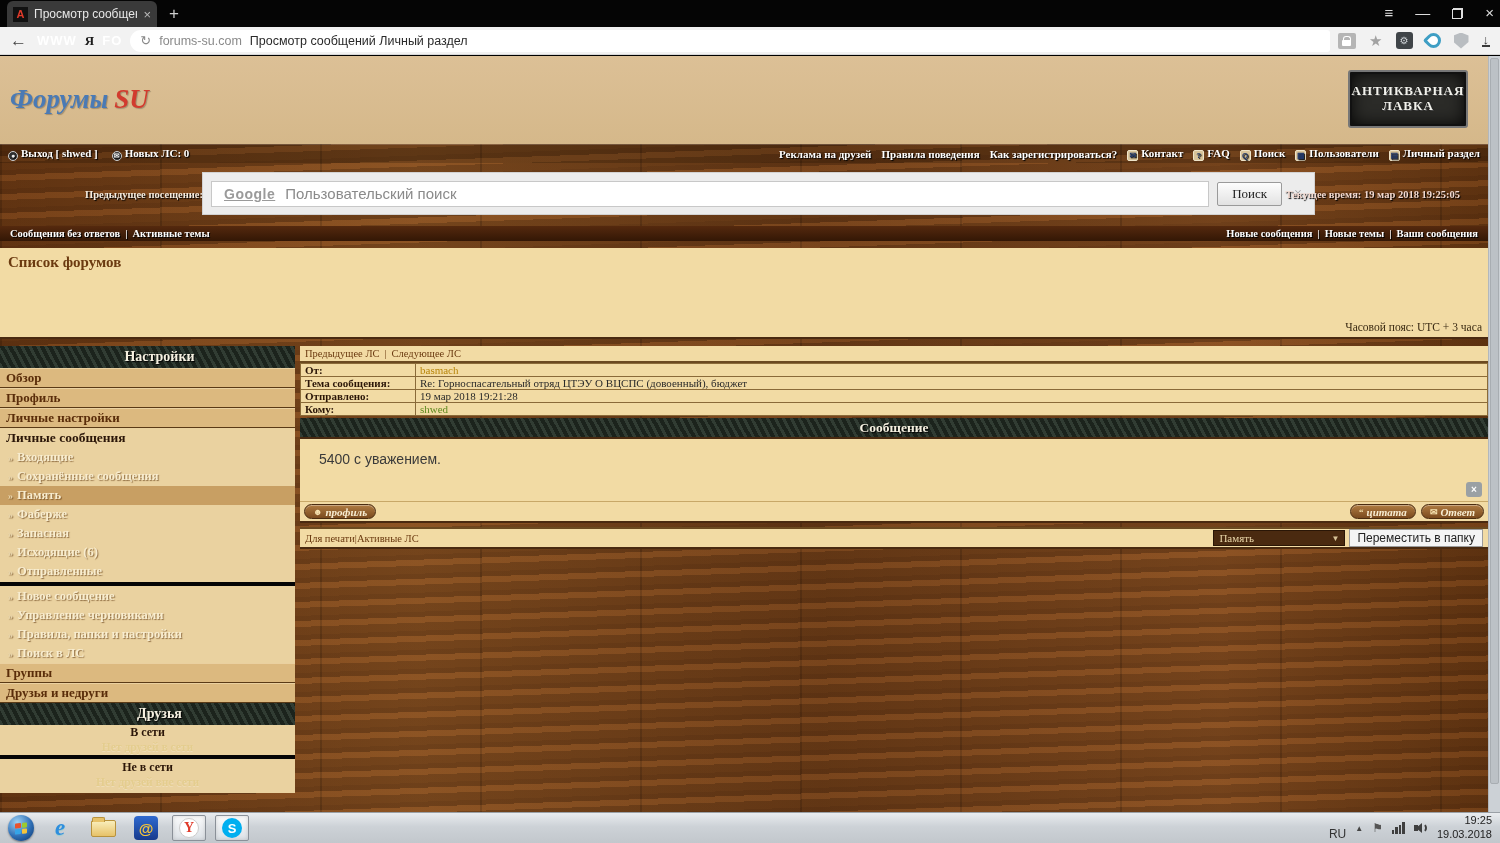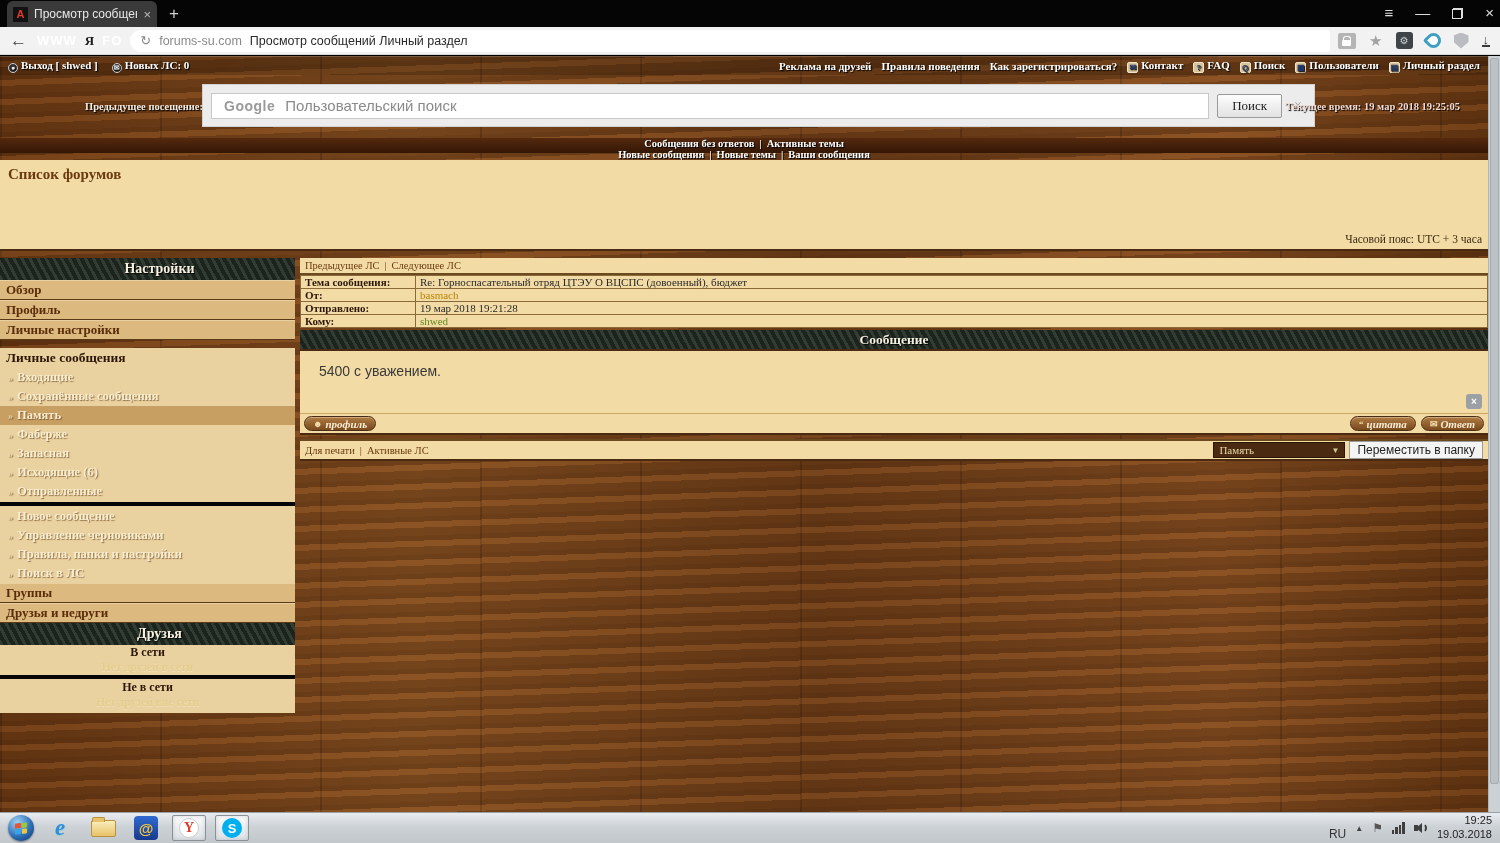--- a/index.html
+++ b/index.html
@@ -69,48 +69,48 @@
   .mini-dot { display:inline-flex; width:10px; height:10px; background:#2f2f2f; border:1px solid #cfcfcf; border-radius:50%;
               color:#eee; font:bold 7px "Liberation Sans",sans-serif; align-items:center; justify-content:center; margin-right:3px; vertical-align:-1px; }
   .nlink { cursor:pointer; white-space:nowrap; }
 
   .search-zone { height:63px; position:relative; color:#fff; }
   .prev-visit, .cur-time { position:absolute; top:26px; font:bold 10.5px "Liberation Serif",serif; color:#f5ece0; text-shadow:1px 1px 1px #000; }
   .prev-visit { left:85px; } .cur-time { right:28px; color:#f2d9d0; }
   .search-box { position:absolute; left:202px; top:9px; width:1113px; height:43px; background:#ececec; border:1px solid #d2d2d2;
                 display:flex; align-items:center; padding:0 8px; gap:8px; }
   .gsearch { flex:1; height:26px; background:#fff; border:1px solid #c8c8c8; position:relative; display:flex; align-items:center; }
-  .glogo { color:#9a9a9a; font:bold 14px "Liberation Sans",sans-serif; letter-spacing:0.5px; padding:0 10px 0 12px; }
+  .glogo { color:#9a9a9a; font:bold 14px "Liberation Sans",sans-serif; letter-spacing:0.5px; padding:0 10px 0 12px;text-decoration:underline; }
   .gsearch input { flex:1; border:none; outline:none; font:15px "Liberation Sans",sans-serif; color:#444; background:transparent; }
   .gsearch input::placeholder { color:#8a8a8a; }
   .sbtn { height:24px; padding:0 14px; background:linear-gradient(#fdfdfd,#e2e2e2); border:1px solid #9a9a9a; border-radius:2px;
           font:13px "Liberation Serif",serif; color:#222; }
   .sclose { color:#9a9a9a; font-size:14px; padding:0 4px; }
 
   .navbar2 { height:15px; background:linear-gradient(#55290e,#331705); display:flex; align-items:center; justify-content:space-between;
-             padding:0 10px; color:#fff; font:bold 10.5px "Liberation Serif",serif; text-shadow:1px 1px 0 #000;flex-direction:column; }
+             padding:0 10px; color:#fff; font:bold 10.5px "Liberation Serif",serif; text-shadow:1px 1px 0 #000; }
   .navbar2 .grp { display:flex; gap:5px; }
 
   .forum-panel { height:91px; background:#f2dba4; position:relative; border-bottom:2px solid #4a2a10;margin-top:7px; }
   .forum-title { position:absolute; left:8px; top:6px; color:#6b3a10; font:bold 15px "Liberation Serif",serif; }
   .tz { position:absolute; right:6px; bottom:4px; color:#3a2a12; font:11.5px "Liberation Serif",serif; }
 
   .content-row { display:flex; margin-top:7px; align-items:flex-start; }
 
   
   .sidebar { width:295px; flex:none; font-family:"Liberation Serif",serif; }
   .dark-head { height:22px; display:flex; align-items:center; justify-content:center;
                color:#f5f0e0; font:bold 14px "Liberation Serif",serif; text-shadow:1px 1px 1px #000;
                background:
                  repeating-linear-gradient(62deg, rgba(110,130,115,0.20) 0 3px, rgba(8,12,8,0.25) 3px 7px),
                  #222b23; padding-left: 24px; }
   .side-item { height:20px; background:#dcb97f; border-bottom:1px solid #5a3a16; border-top:1px solid #ead0a0;
                color:#5a2d0a; font:bold 13px "Liberation Serif",serif; display:flex; align-items:center; padding:0 6px; }
   .pm-block { background:#ead2a0; }
-  .pm-title { height:20px; display:flex; align-items:center; padding:0 6px; color:#2b1608; font:bold 13.5px "Liberation Serif",serif;margin-top:8px; }
+  .pm-title { height:20px; display:flex; align-items:center; padding:0 6px; color:#2b1608; font:bold 13.5px "Liberation Serif",serif; }
   .folder { height:19px; display:flex; align-items:center; padding:0 4px 0 8px; gap:4px;
             color:#f8edd0; font:bold 12.5px "Liberation Serif",serif; text-shadow:1px 1px 1px rgba(90,50,10,0.6); }
   .folder .arr { font-size:10px; color:#e8d6ae; }
   .folder.active { background:#c89f63; }
   .black-div { height:4px; background:#050505; margin:1px 0; }
   .friends-online { background:#ead2a0; text-align:center; }
   .fr-label { height:15px; color:#2b1608; font:bold 12px "Liberation Serif",serif; line-height:15px; }
   .fr-empty { height:14px; color:#e4cd8e; font:bold 11.5px "Liberation Serif",serif; line-height:14px; text-shadow:0 1px 0 rgba(255,255,255,0.25); }
   .side-pad { height:4px; background:#ead2a0; }
 
@@ -134,21 +134,21 @@
   .del-x { position:absolute; right:6px; bottom:4px; width:16px; height:15px; background:#9aa0a4; border-radius:3px;
            color:#fff; font:bold 10px "Liberation Sans",sans-serif; display:flex; align-items:center; justify-content:center; }
   .btn-row { height:22px; background:#f2dba4; border-top:1px solid #c8a868; border-bottom:2px solid #4a2a10;
              display:flex; align-items:center; padding:0 4px; }
   .pill-btn { display:inline-flex; align-items:center; gap:3px; height:15px; padding:0 8px;
               background:linear-gradient(#b07c42,#7a4a1e); border:1px solid #4a2c10; border-radius:8px;
               color:#f8edd2; font:italic bold 11px "Liberation Serif",serif; box-shadow:inset 0 1px 0 rgba(255,255,255,0.35); }
   .pill-btn .bic { font-size:9px; font-style:normal; color:#f5e2b0; }
   .btn-right { margin-left:auto; display:flex; gap:5px; }
   .msg-footer { height:22px; margin-top:4px; background:#f2dba4; border-top:2px solid #6b4a20; border-bottom:2px solid #4a2a10;
-                display:flex; align-items:center; padding:0 5px; gap:5px; color:#6b3a10; font:10.5px "Liberation Serif",serif; }
+                display:flex; align-items:center; padding:0 5px; color:#6b3a10; font:10.5px "Liberation Serif",serif; }
   .foot-right { margin-left:auto; display:flex; align-items:center; gap:4px; }
   .folder-select { width:132px; height:16px; background:#4a2a10; border:1px solid #2a1606; color:#e8d5a8;
                    font:11px "Liberation Serif",serif; display:flex; align-items:center; padding:0 5px; }
   .folder-select .car { margin-left:auto; font-size:8px; color:#d8c498; }
   .move-btn { height:18px; padding:0 7px; background:#f4f4f4; border:1px solid #9a9a9a; font:12px "Liberation Sans",sans-serif; color:#222; }
 
   
   .taskbar { position:absolute; left:0; right:0; bottom:0; height:31px;
              background:linear-gradient(#e9ecef,#cdd2d7 45%,#c2c7cc); border-top:1px solid #9aa0a6;
              display:flex; align-items:center; padding:0 4px; gap:9px; }
@@ -216,20 +216,29 @@
       <span class="star-icon">★</span>
       <span class="ext-dark">⚙</span>
       <span class="ext-drop"></span>
       <span class="ext-shield"></span>
       <span class="dl-icon">↓</span>
     </div>
   </div>
 
   <div class="page">
 
+    <div class="site-header">
+      <div class="logo">
+        <span class="l1">Форумы</span><span class="l2">SU</span>
+      </div>
+      <div class="banner">
+        <span>АНТИКВАРНАЯ</span>
+        <span>ЛАВКА</span>
+      </div>
+    </div>
 
     <div class="navbar1">
       <div class="grp">
         <span class="nlink"><span class="mini-dot">●</span><span>Выход [ shwed ]</span></span>
         <span class="nlink"><span class="mini-dot">✉</span><span>Новых ЛС: 0</span></span>
       </div>
       <div class="grp grp2">
         <span class="nlink">Реклама на друзей</span>
         <span class="nlink">Правила поведения</span>
         <span class="nlink">Как зарегистрироваться?</span>
@@ -344,26 +353,26 @@
 
       <div class="main">
         <div class="msg-topbar">
           <span class="nlink">Предыдущее ЛС</span>
           <span>|</span>
           <span class="nlink">Следующее ЛС</span>
         </div>
         <table class="msg-table">
           <tbody>
               <tr>
+            <td class="lbl">От:</td>
+            <td class="val link-gold">basmach</td>
+          </tr>
+          <tr>
             <td class="lbl">Тема сообщения:</td>
             <td class="val">Re: Горноспасательный отряд ЦТЭУ О ВЦСПС (довоенный), бюджет</td>
-          </tr>
-          <tr>
-            <td class="lbl">От:</td>
-            <td class="val link-gold">basmach</td>
           </tr>
           <tr>
             <td class="lbl">Отправлено:</td>
             <td class="val">19 мар 2018 19:21:28</td>
           </tr>
           <tr>
             <td class="lbl">Кому:</td>
             <td class="val link-green">shwed</td>
           </tr>
         </tbody>

